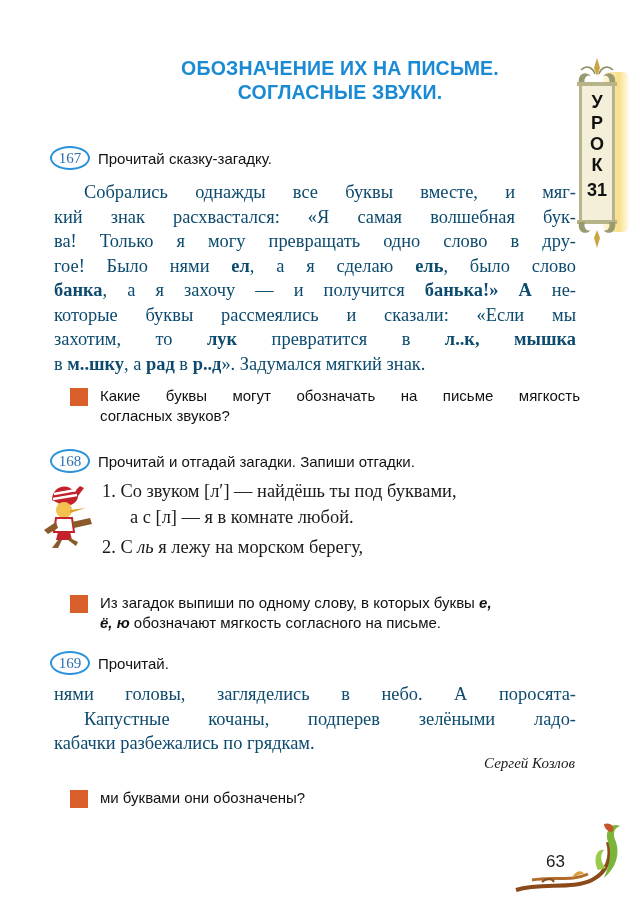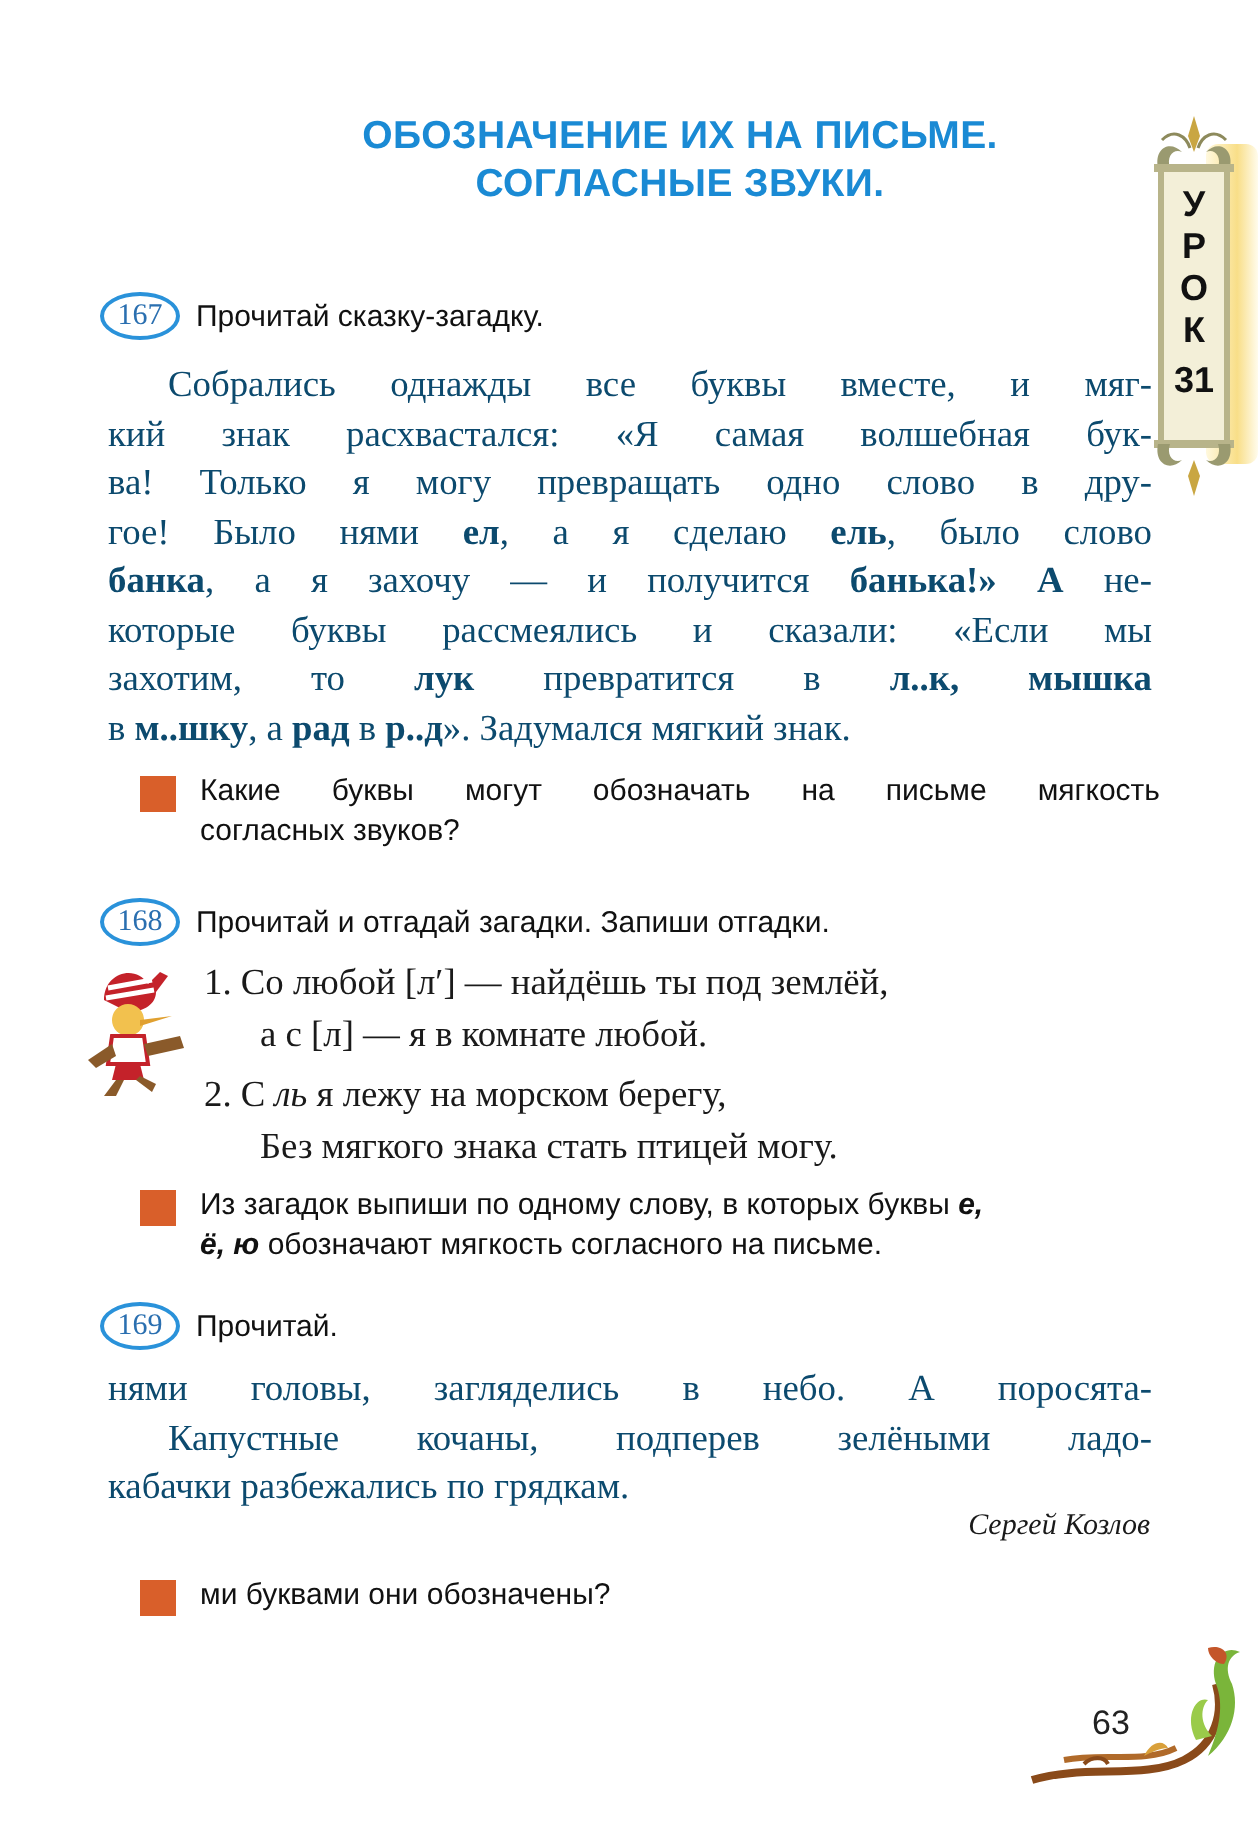--- a/index.html
+++ b/index.html
@@ -160,27 +160,26 @@
   <circle cx="26" cy="32" r="8" fill="#f2c14e"></circle>
   <path d="M32 32 L48 30 L32 35 Z" fill="#e0a030"></path>
   <path d="M18 40 L34 40 L36 54 L16 54 Z" fill="#ffffff" stroke="#c4222a" stroke-width="2"></path>
   <path d="M34 44 L52 40 L54 46 L36 50 Z" fill="#8a5a2a"></path>
   <path d="M18 44 L6 52 L10 56 L20 50 Z" fill="#8a5a2a"></path>
   <path d="M20 54 L32 54 L34 62 L18 62 Z" fill="#c4222a"></path>
   <path d="M20 62 L14 70 L20 70 L24 62 Z M30 62 L38 68 L40 64 L32 60 Z" fill="#8a5a2a"></path>
 </svg>
 
 <div class="riddle" style="top:478px;">
-  <span class="line"><span>1.</span> <span>Со любой [л′] — найдёшь ты под землёй,</span></span>
+  <span class="line"><span>1.</span> <span>Со звуком [л′] — найдёшь ты под буквами,</span></span>
   <span class="line cont">а с [л] — я в комнате любой.</span>
 </div>
 
 <div class="riddle" style="top:534px;">
   <span class="line"><span>2.</span> <span>С </span><i>ль</i><span> я лежу на морском берегу,</span></span>
-  <span class="line cont">Без мягкого знака стать птицей могу.</span>
 </div>
 
 <div class="task" style="top:593px;">
   <span class="sq"></span>
   <div class="txt">
     <span class="line"><span>Из загадок выпиши по одному слову, в которых буквы </span><i class="b">е,</i></span>
     <span class="line"><i class="b">ё, ю</i><span> обозначают мягкость согласного на письме.</span></span>
   </div>
 </div>
 

